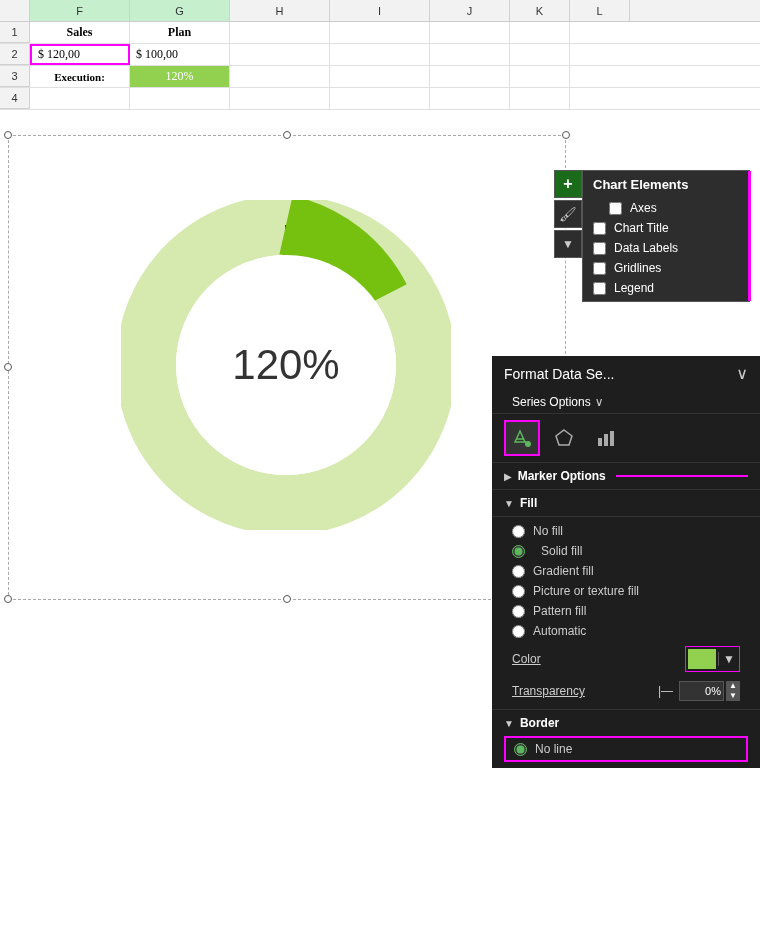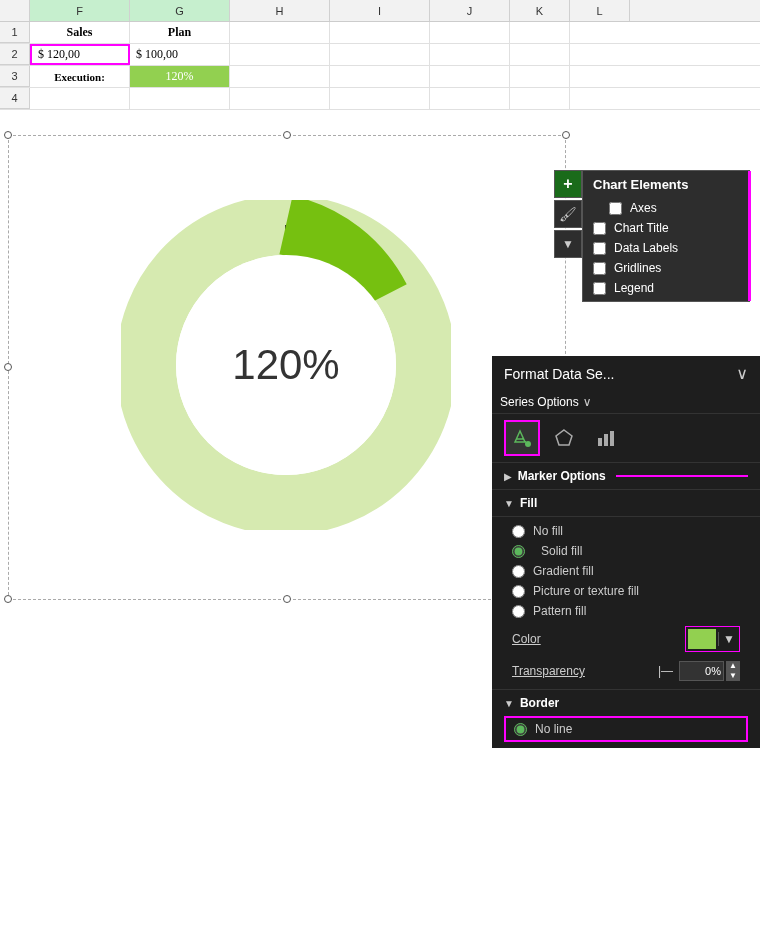--- a/index.html
+++ b/index.html
@@ -223,21 +223,21 @@
   <div style="position:absolute;right:-2px;top:0;width:3px;height:100%;background:#ff00ff;"></div>
 </div>
 
 <div style="position:absolute;top:346px;left:492px;width:268px;background:#1e1e1e;color:#fff;font-size:12px;z-index:10;margin-top:10px;">
 
   <div style="display:flex;align-items:center;justify-content:space-between;padding:8px 12px;background:#1e1e1e;">
     <span style="font-size:14px;color:#fff;">Format Data Se...</span>
     <span style="color:#ccc;font-size:16px;cursor:pointer;">∨</span>
   </div>
 
-  <div style="display:flex;align-items:center;padding:4px 8px;border-bottom:1px solid #333;gap:4px;">
+  <div style="display:flex;align-items:center;padding:4px 20px;border-bottom:1px solid #333;gap:4px;">
     <span style="font-size:12px;color:#fff;">Series Options</span>
     <span style="font-size:12px;color:#ccc;">∨</span>
   </div>
 
   <div style="display:flex;padding:6px 12px;gap:6px;border-bottom:1px solid #333;">
     <div style="width:36px;height:36px;display:flex;align-items:center;justify-content:center;background:#333;border:2px solid #ff00ff;cursor:pointer;">
       <svg width="20" height="20" viewBox="0 0 20 20">
           <path d="M3 14 L8 3 L13 14 Z" fill="none" stroke="#5cb85c" stroke-width="1.5"></path>
           <path d="M4.5 11 L11.5 11" stroke="#5cb85c" stroke-width="1.5"></path>
           <circle cx="16" cy="16" r="3" fill="#5cb85c"></circle>
@@ -283,20 +283,24 @@
       <input type="radio" name="fill" style="">
       <span style="font-size:12px;color:#ccc;">Gradient fill</span>
     </div>
     <div style="display:flex;align-items:center;padding:3px 0;gap:8px;">
       <input type="radio" name="fill" style="">
       <span style="font-size:12px;color:#ccc;">Picture or texture fill</span>
     </div>
     <div style="display:flex;align-items:center;padding:3px 0;gap:8px;">
       <input type="radio" name="fill" style="">
       <span style="font-size:12px;color:#ccc;">Pattern fill</span>
+    </div>
+    <div style="display:flex;align-items:center;padding:3px 0;gap:8px;">
+      <input type="radio" name="fill" style="">
+      <span style="font-size:12px;color:#ccc;">Automatic</span>
     </div>
 
     <div style="display:flex;align-items:center;padding:5px 0;justify-content:space-between;">
       <span style="font-size:12px;color:#ccc;text-decoration:underline;">Color</span>
       <div style="display:flex;align-items:center;border:1px solid #ff00ff;cursor:pointer;">
         <div style="width:28px;height:20px;background:#92d050;margin:2px;"></div>
         <div style="padding:0 4px;color:#ccc;font-size:12px;border-left:1px solid #555;">▼</div>
       </div>
     </div>
 

